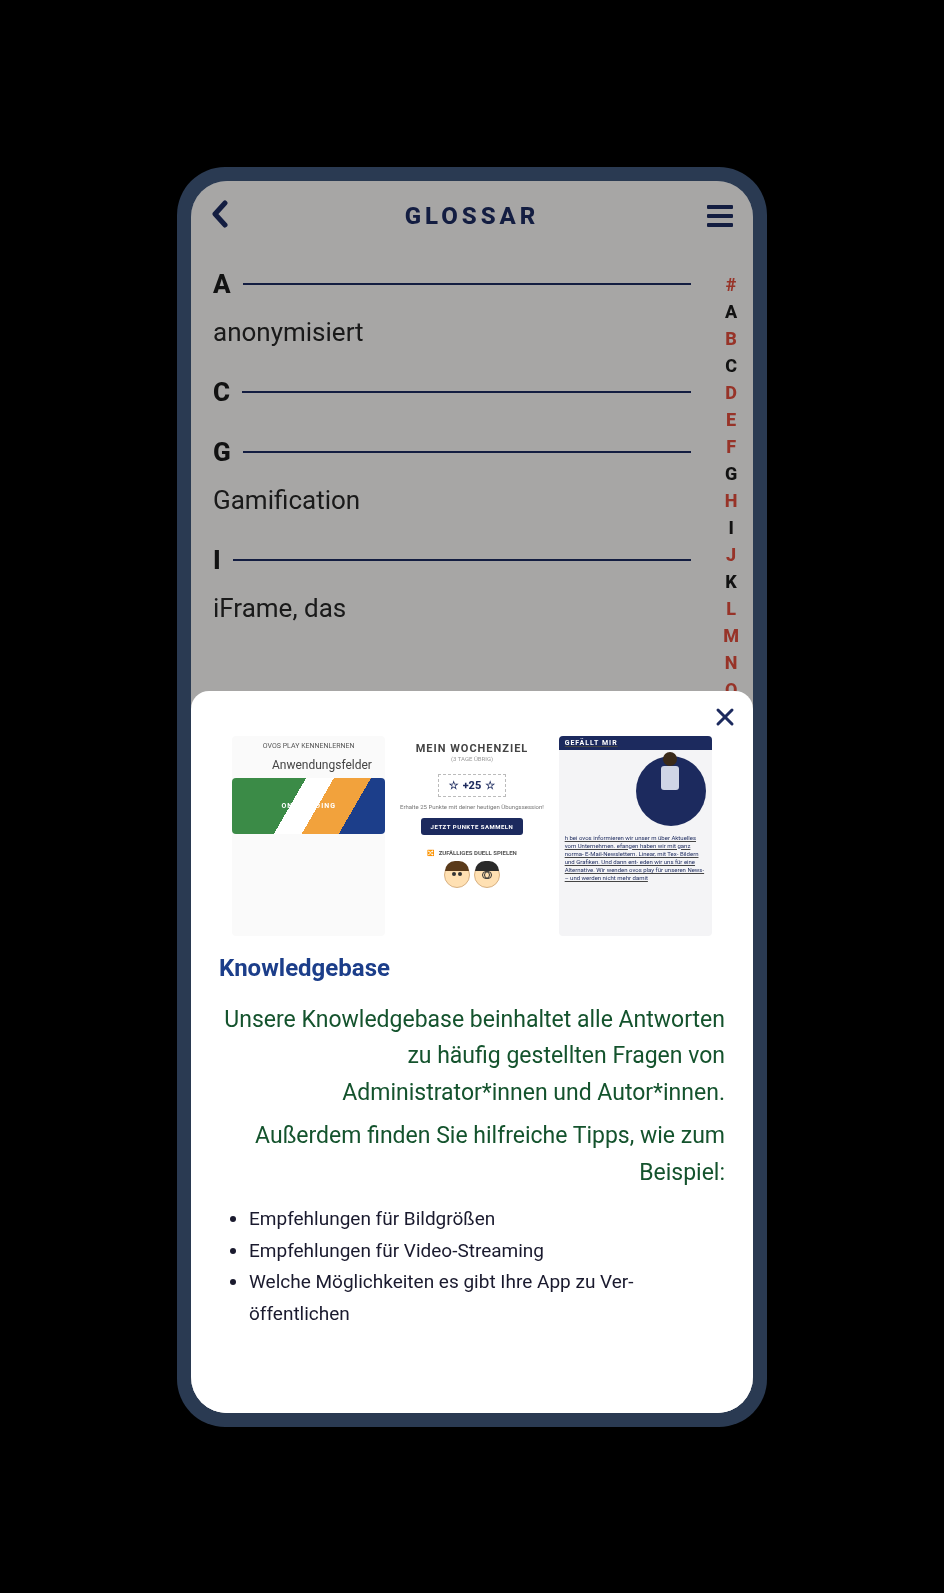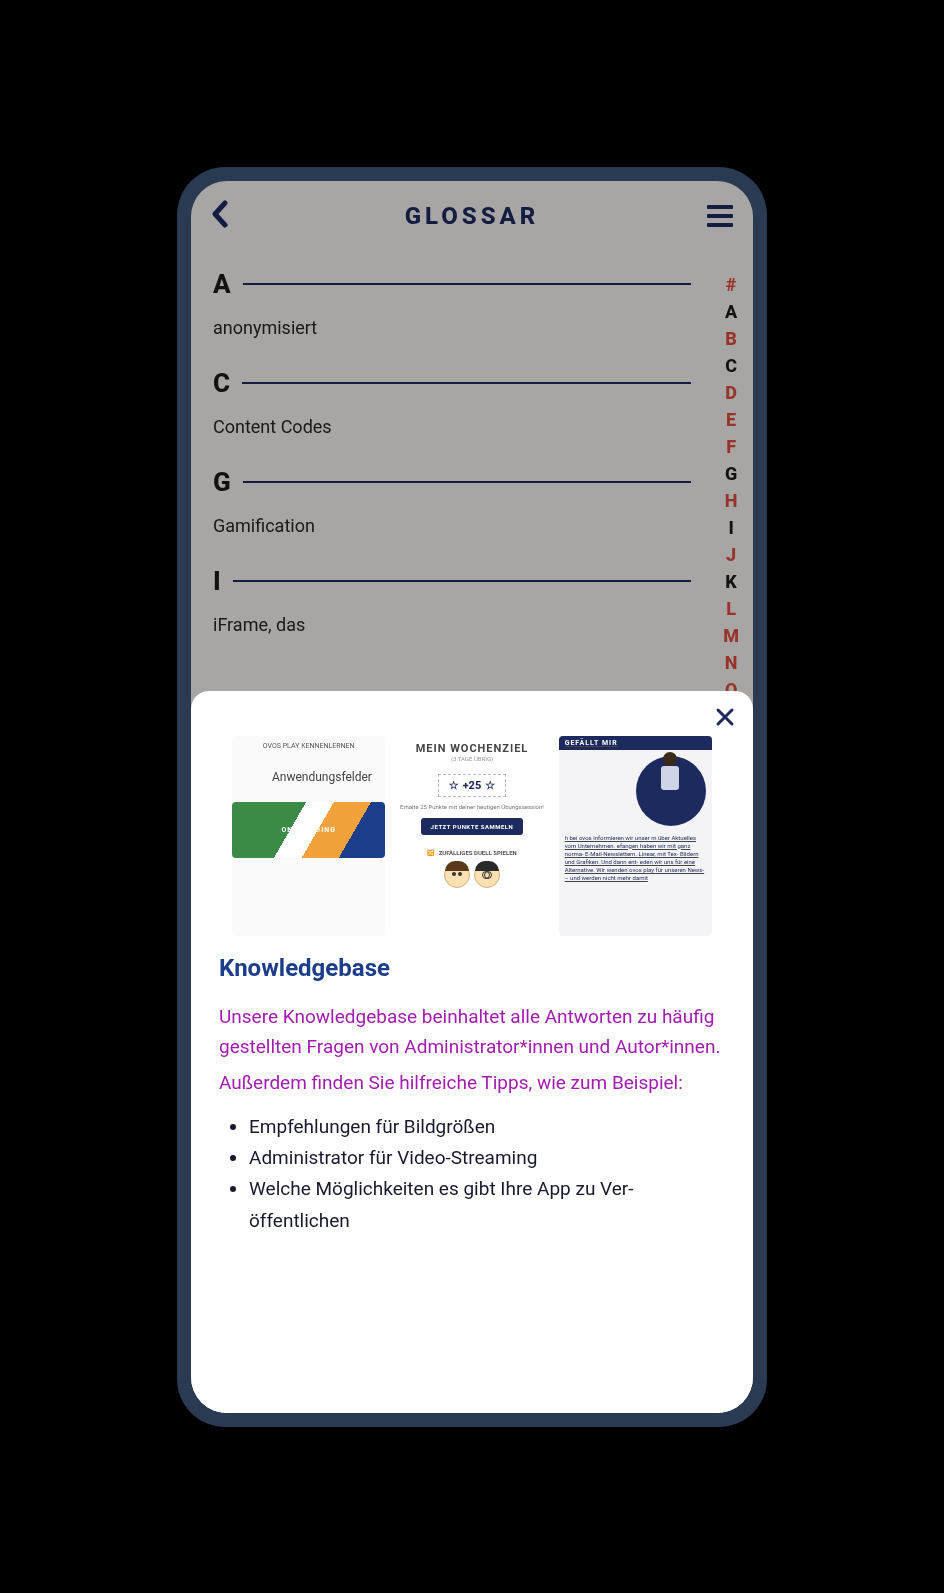--- a/index.html
+++ b/index.html
@@ -86,21 +86,21 @@
     font-weight: 800;
     color: #1a1a1a;
   }
   .section-line {
     flex: 1;
     height: 2px;
     background: #1c2a5e;
     margin-right: 40px;
   }
   .section-item {
-    font-size: 18px;
+    font-size: 26px;
     color: #262626;
     margin-top: 18px;
   }
   
   .alpha-index {
     position: absolute;
     right: 14px;
     top: 90px;
     display: flex;
     flex-direction: column;
@@ -142,21 +142,21 @@
     gap: 10px;
   }
   .mock-col {
     flex: 1;
     border-radius: 4px;
     overflow: hidden;
     position: relative;
     font-size: 8px;
     color: #444;
   }
-  .mock1 { background: #fafafa; display:flex; flex-direction:column; gap:18px; padding-top:4px;}
+  .mock1 { background: #fafafa; display:flex; flex-direction:column; gap:6px; padding-top:4px;}
   .mock1 .hdr { font-size:7px; color:#555; text-align:center; padding:2px 0;}
   .mock1 .card { height:56px; border-radius:4px; display:flex; align-items:center; justify-content:center; font-size:7px; font-weight:700; color:#fff; letter-spacing:1px;}
   .card.c1{ background: linear-gradient(120deg,#3b8b47 0 40%, #fff 40% 55%, #f2a23c 55% 75%, #1c3e8a 75%);}
   .card.c2{ background: linear-gradient(120deg,#f2a23c 0 60%, #2aa0d8 60%);}
   .mock1 .lbl{ font-size:12px; color:#444; padding-left:4px;margin-left:36px;}
   .mock2 { background: #fff; display:flex; flex-direction:column; align-items:center; padding-top:6px;}
   .mock2 .t1{ font-size:11px; font-weight:700; color:#444; letter-spacing:1px;}
   .mock2 .t2{ font-size:6px; color:#999;}
   .mock2 .box{ margin-top:12px; border:1px dashed #bbb; padding:4px 10px; font-weight:800; color:#1c2a5e; font-size:11px; display:flex; align-items:center; gap:4px;}
   .mock2 .sub{ font-size:6px; text-align:center; color:#777; margin-top:6px; line-height:1.3;}
@@ -178,24 +178,25 @@
   .mock3 .person .body{ width:18px; height:24px; background:#cfd5e6; margin:0 auto; border-radius:3px;}
   .mock3 .txt{ padding:4px 6px; font-size:6px; line-height:1.35; color:#1c2a5e;}
   .sheet-title {
     color: #1c3e8a;
     font-weight: 700;
     font-size: 24px;
     margin-top: 6px;
     margin-bottom: 20px;
   }
   .sheet-p {
-    font-size: 19px;
+    font-size: 23px;
     line-height: 1.6;
-    color: #a21caf;
+    color: #14532d;
     margin-bottom: 6px;
+    text-align: right;
   }
   .sheet-list {
     margin-top: 12px;
     padding-left: 30px;
   }
   .sheet-list li {
     font-size: 19px;
     line-height: 1.65;
     color: #1a1a2e;
   }
@@ -242,21 +243,20 @@
           <span class="section-letter">A</span>
           <div class="section-line"></div>
         </div>
         <div class="section-item">anonymisiert</div>
       </div>
       <div class="section">
         <div class="section-header">
           <span class="section-letter">C</span>
           <div class="section-line"></div>
         </div>
-        <div class="section-item">Content Codes</div>
       </div>
       <div class="section">
         <div class="section-header">
           <span class="section-letter">G</span>
           <div class="section-line"></div>
         </div>
         <div class="section-item">Gamification</div>
       </div>
       <div class="section">
         <div class="section-header">
@@ -336,19 +336,19 @@
           </div>
           <div class="txt">h bei ovos informieren wir unser m über Aktuelles vom Unternehmen. efangen haben wir mit ganz norma- E-Mail-Newslettern. Linear, mit Tex- Bildern und Grafiken. Und dann ent- eden wir uns für eine Alternative. Wir wenden ovos play für unseren News- – und werden nicht mehr damit</div>
         </div>
       </div>
 
       <div class="sheet-title">Knowledgebase</div>
       <p class="sheet-p">Unsere Knowledgebase beinhaltet alle Antworten zu häufig gestellten Fragen von Administrator*innen und Autor*innen.</p>
       <p class="sheet-p">Außerdem finden Sie hilfreiche Tipps, wie zum Beispiel:</p>
       <ul class="sheet-list">
         <li>Empfehlungen für Bildgrößen</li>
-        <li>Administrator für Video-Streaming</li>
+        <li>Empfehlungen für Video-Streaming</li>
         <li>Welche Möglichkeiten es gibt Ihre App zu Ver­öffentlichen</li>
       </ul>
     </div>
 
   </div>
 </div>
 
 </body></html>

